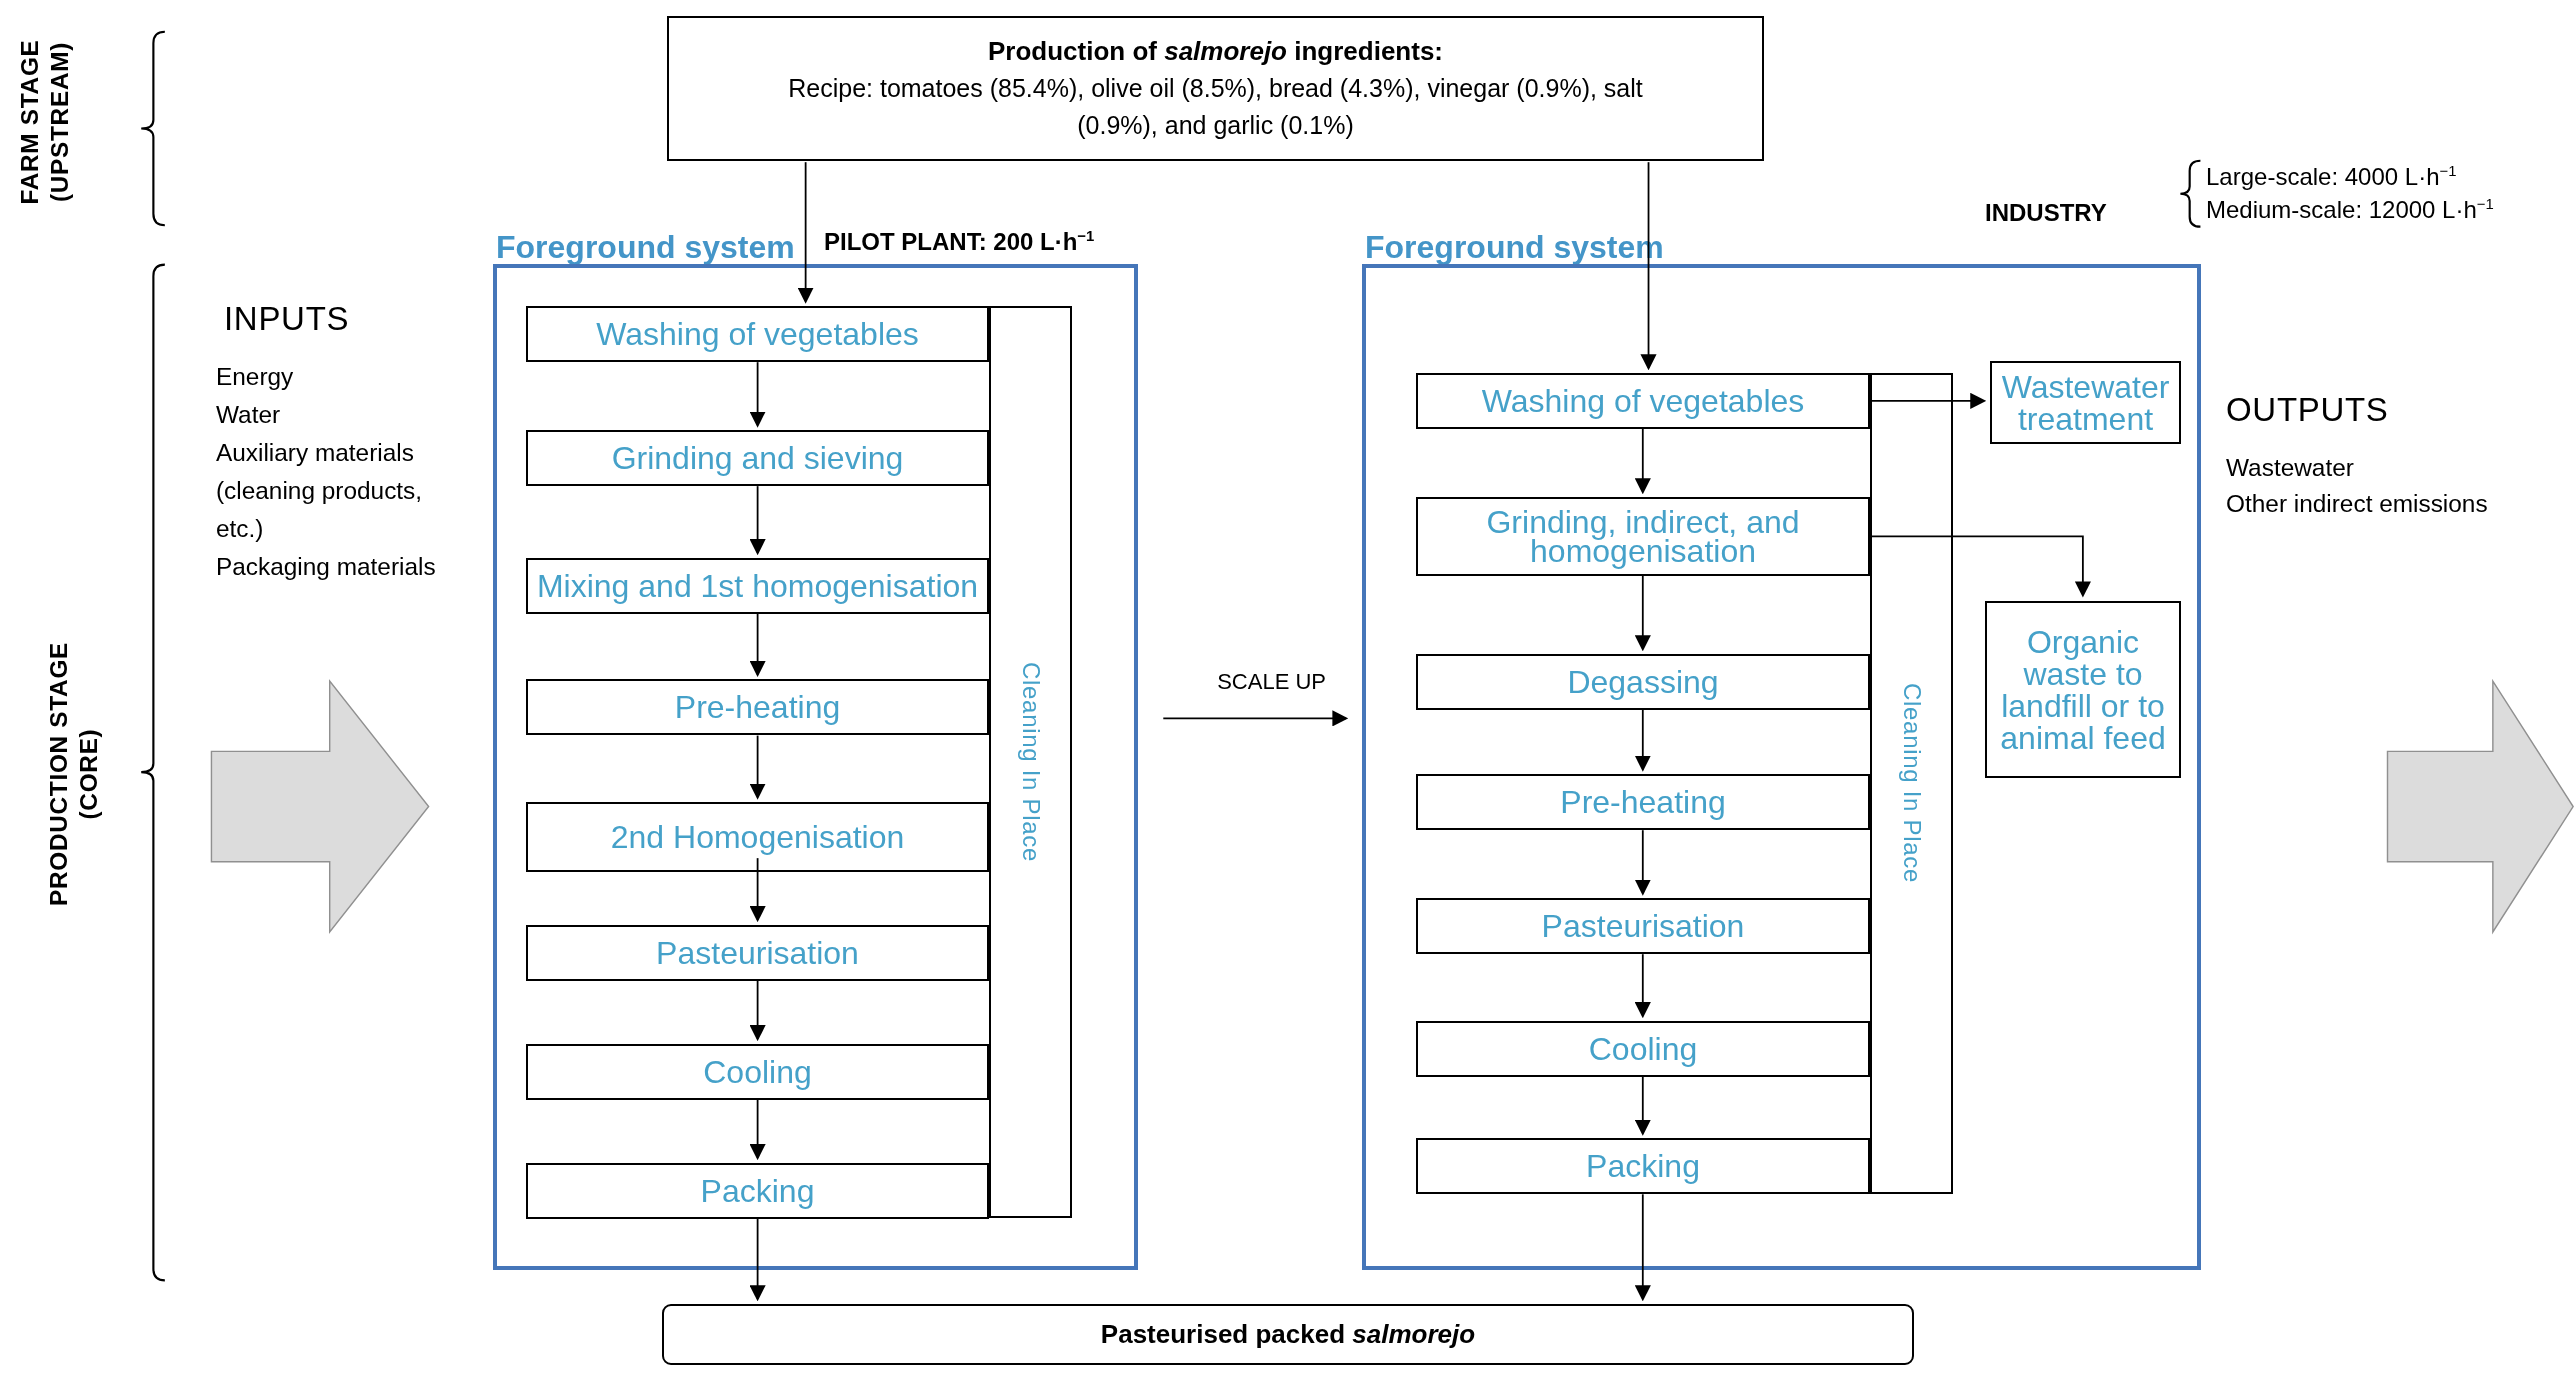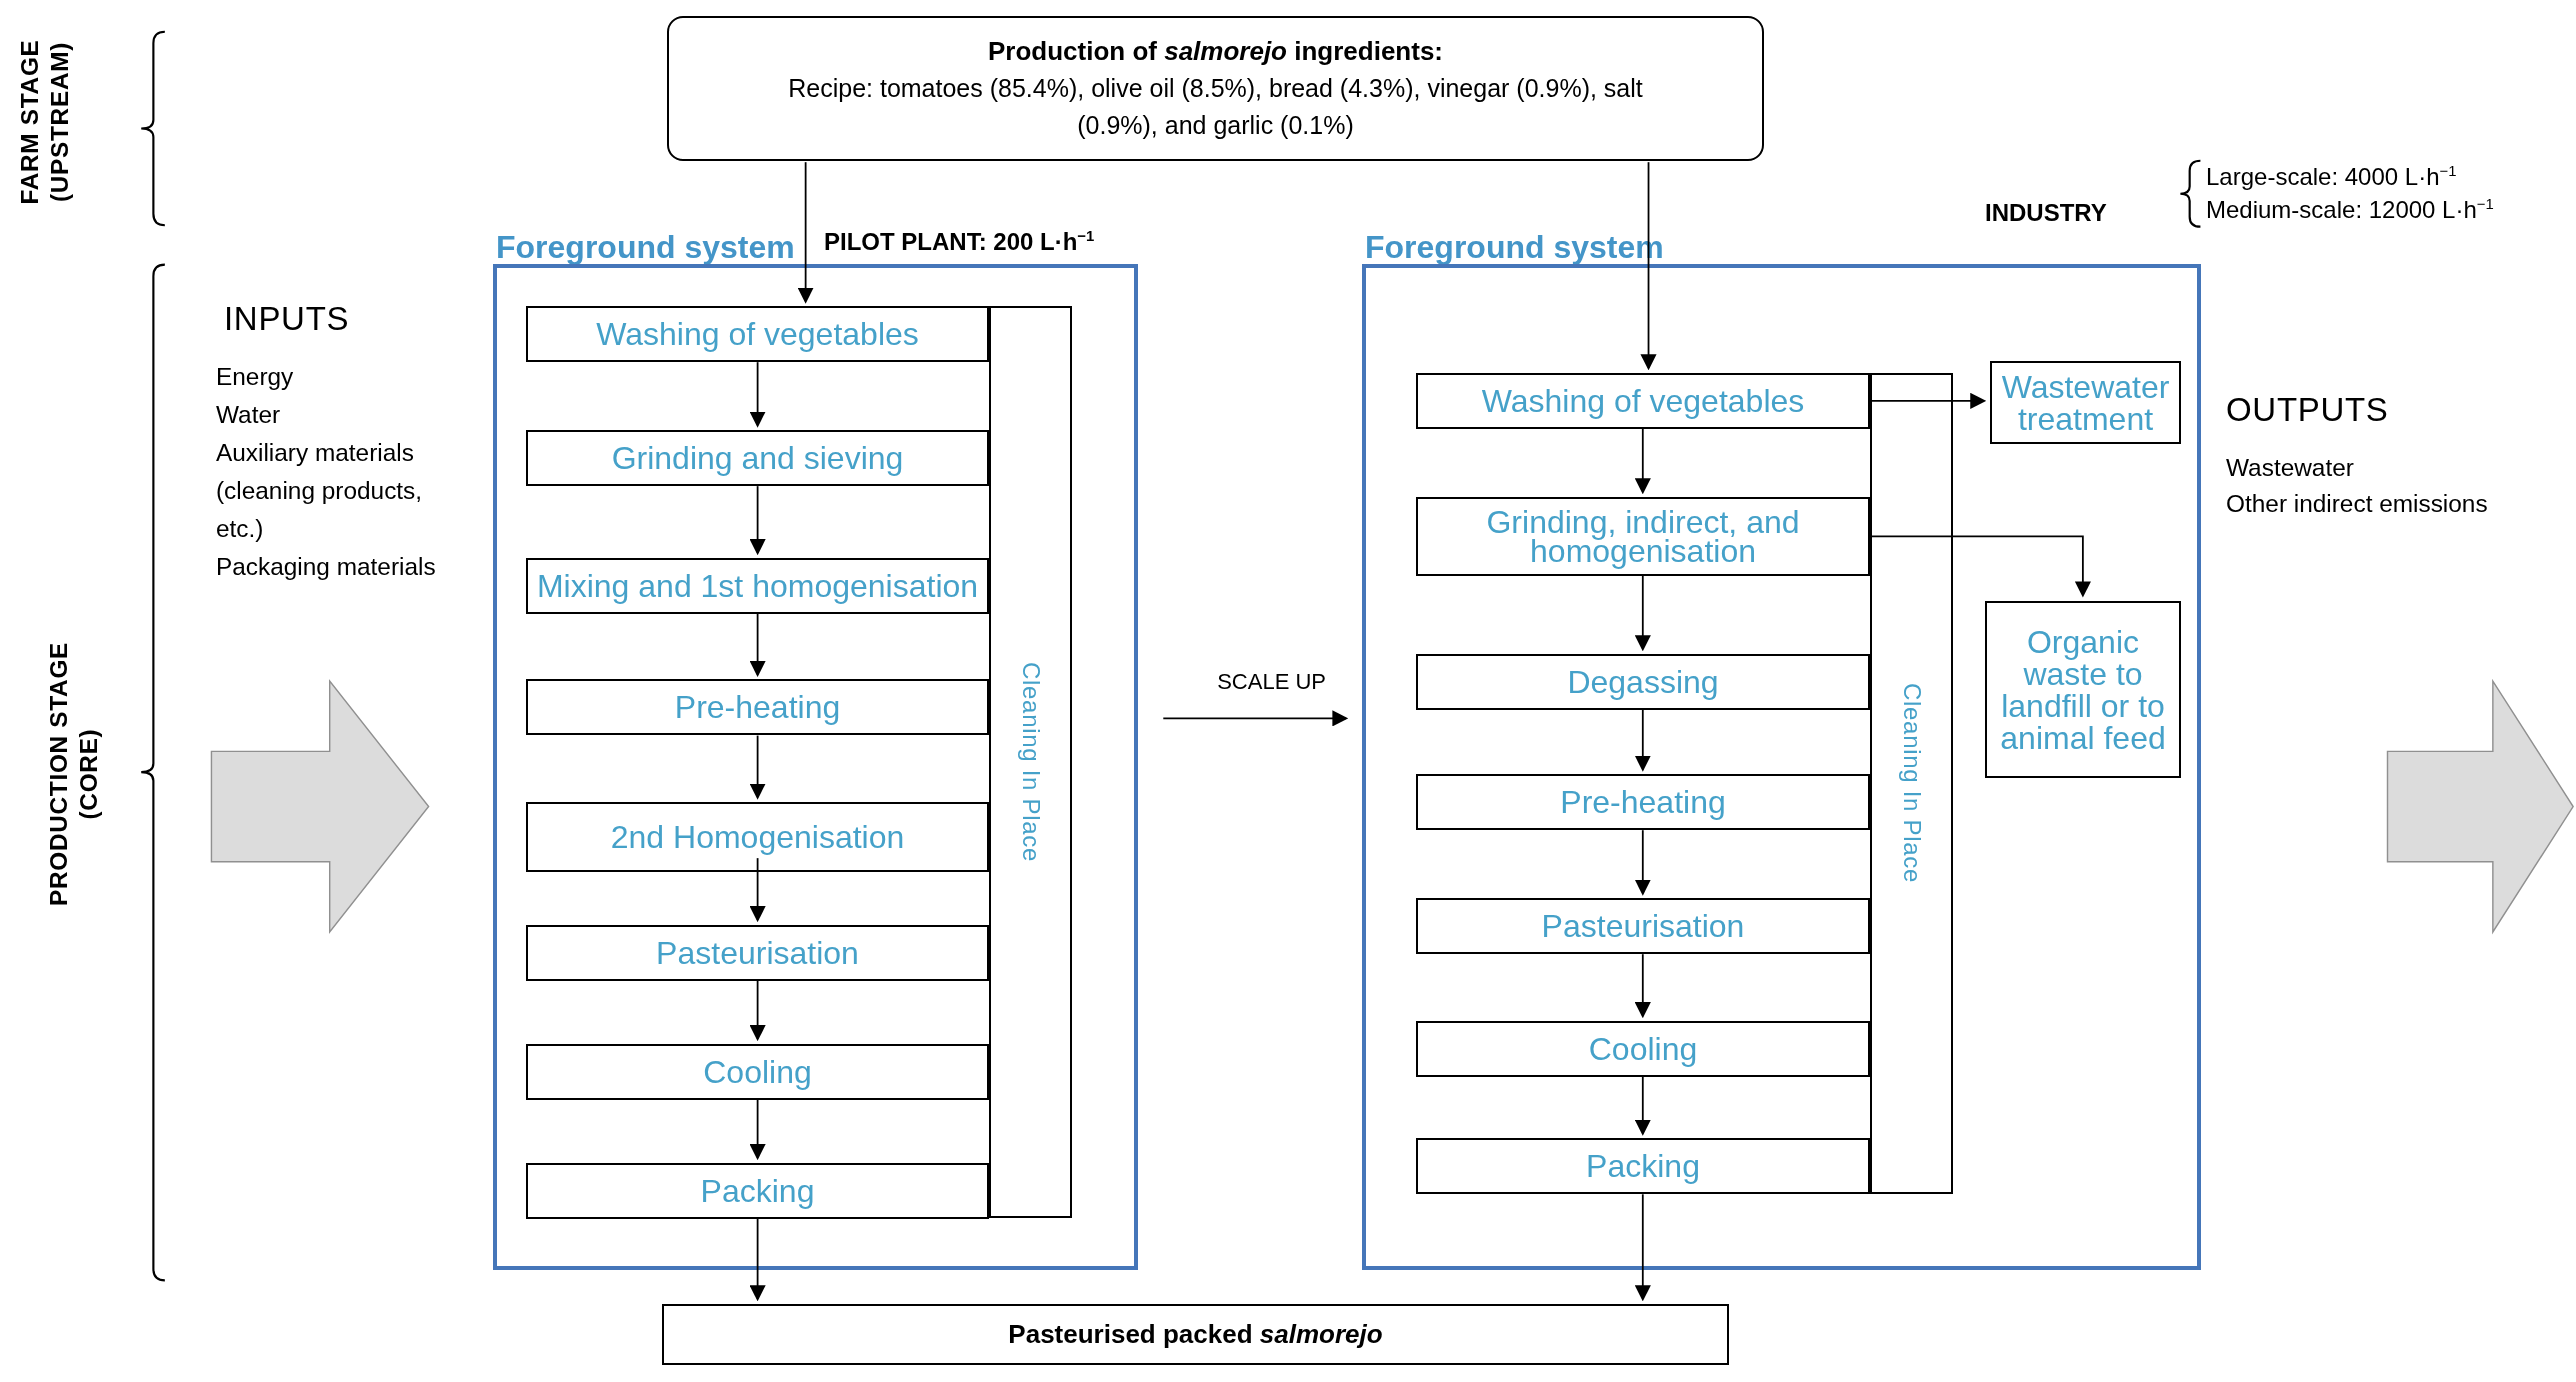--- a/index.html
+++ b/index.html
@@ -45,21 +45,21 @@
 
   <div class="rot" style="left:-77px; top:92px; width:244px; height:60px;">
     <div>FARM STAGE</div>
     <div>(UPSTREAM)</div>
   </div>
   <div class="rot" style="left:-98px; top:744px; width:344px; height:60px;">
     <div>PRODUCTION STAGE</div>
     <div>(CORE)</div>
   </div>
 
-  <div class="box recipe" style="left:667px; top:16px; width:1097px; height:145px;border-radius:16px;">
+  <div class="box recipe" style="left:667px; top:16px; width:1097px; height:145px;">
     <div class="title">
       <span>Production of </span><i>salmorejo</i><span> ingredients:</span>
     </div>
     <div>Recipe: tomatoes (85.4%), olive oil (8.5%), bread (4.3%), vinegar (0.9%), salt</div>
     <div>(0.9%), and garlic (0.1%)</div>
   </div>
 
   <div class="io-title" style="left:224px; top:300px;">INPUTS</div>
   <div class="io-list" style="left:216px; top:358px; width:237px;">
     <div>Energy</div>
@@ -153,21 +153,21 @@
     <div>Wastewater</div>
     <div>treatment</div>
   </div>
   <div class="box flow-box side-lines" style="left:1985px; top:601px; width:196px; height:177px;">
     <div>Organic</div>
     <div>waste to</div>
     <div>landfill or to</div>
     <div>animal feed</div>
   </div>
 
-  <div class="box" style="left:662px; top:1304px; width:1067px; height:61px; font-size:26px; font-weight:bold;">
+  <div class="box" style="left:662px; top:1304px; width:1252px; height:61px; font-size:26px; font-weight:bold;border-radius:9px;">
     <div>
       <span>Pasteurised packed </span><i>salmorejo</i>
     </div>
   </div>
 
   <svg class="overlay" width="2576" height="1383" viewBox="0 0 3594 1929">
     <defs>
       <marker id="ah" viewBox="0 0 10 10" refX="8.5" refY="5" markerWidth="9" markerHeight="9" orient="auto-start-reverse">
         <path d="M0,0 L10,5 L0,10 z" fill="#000"></path>
       </marker>

